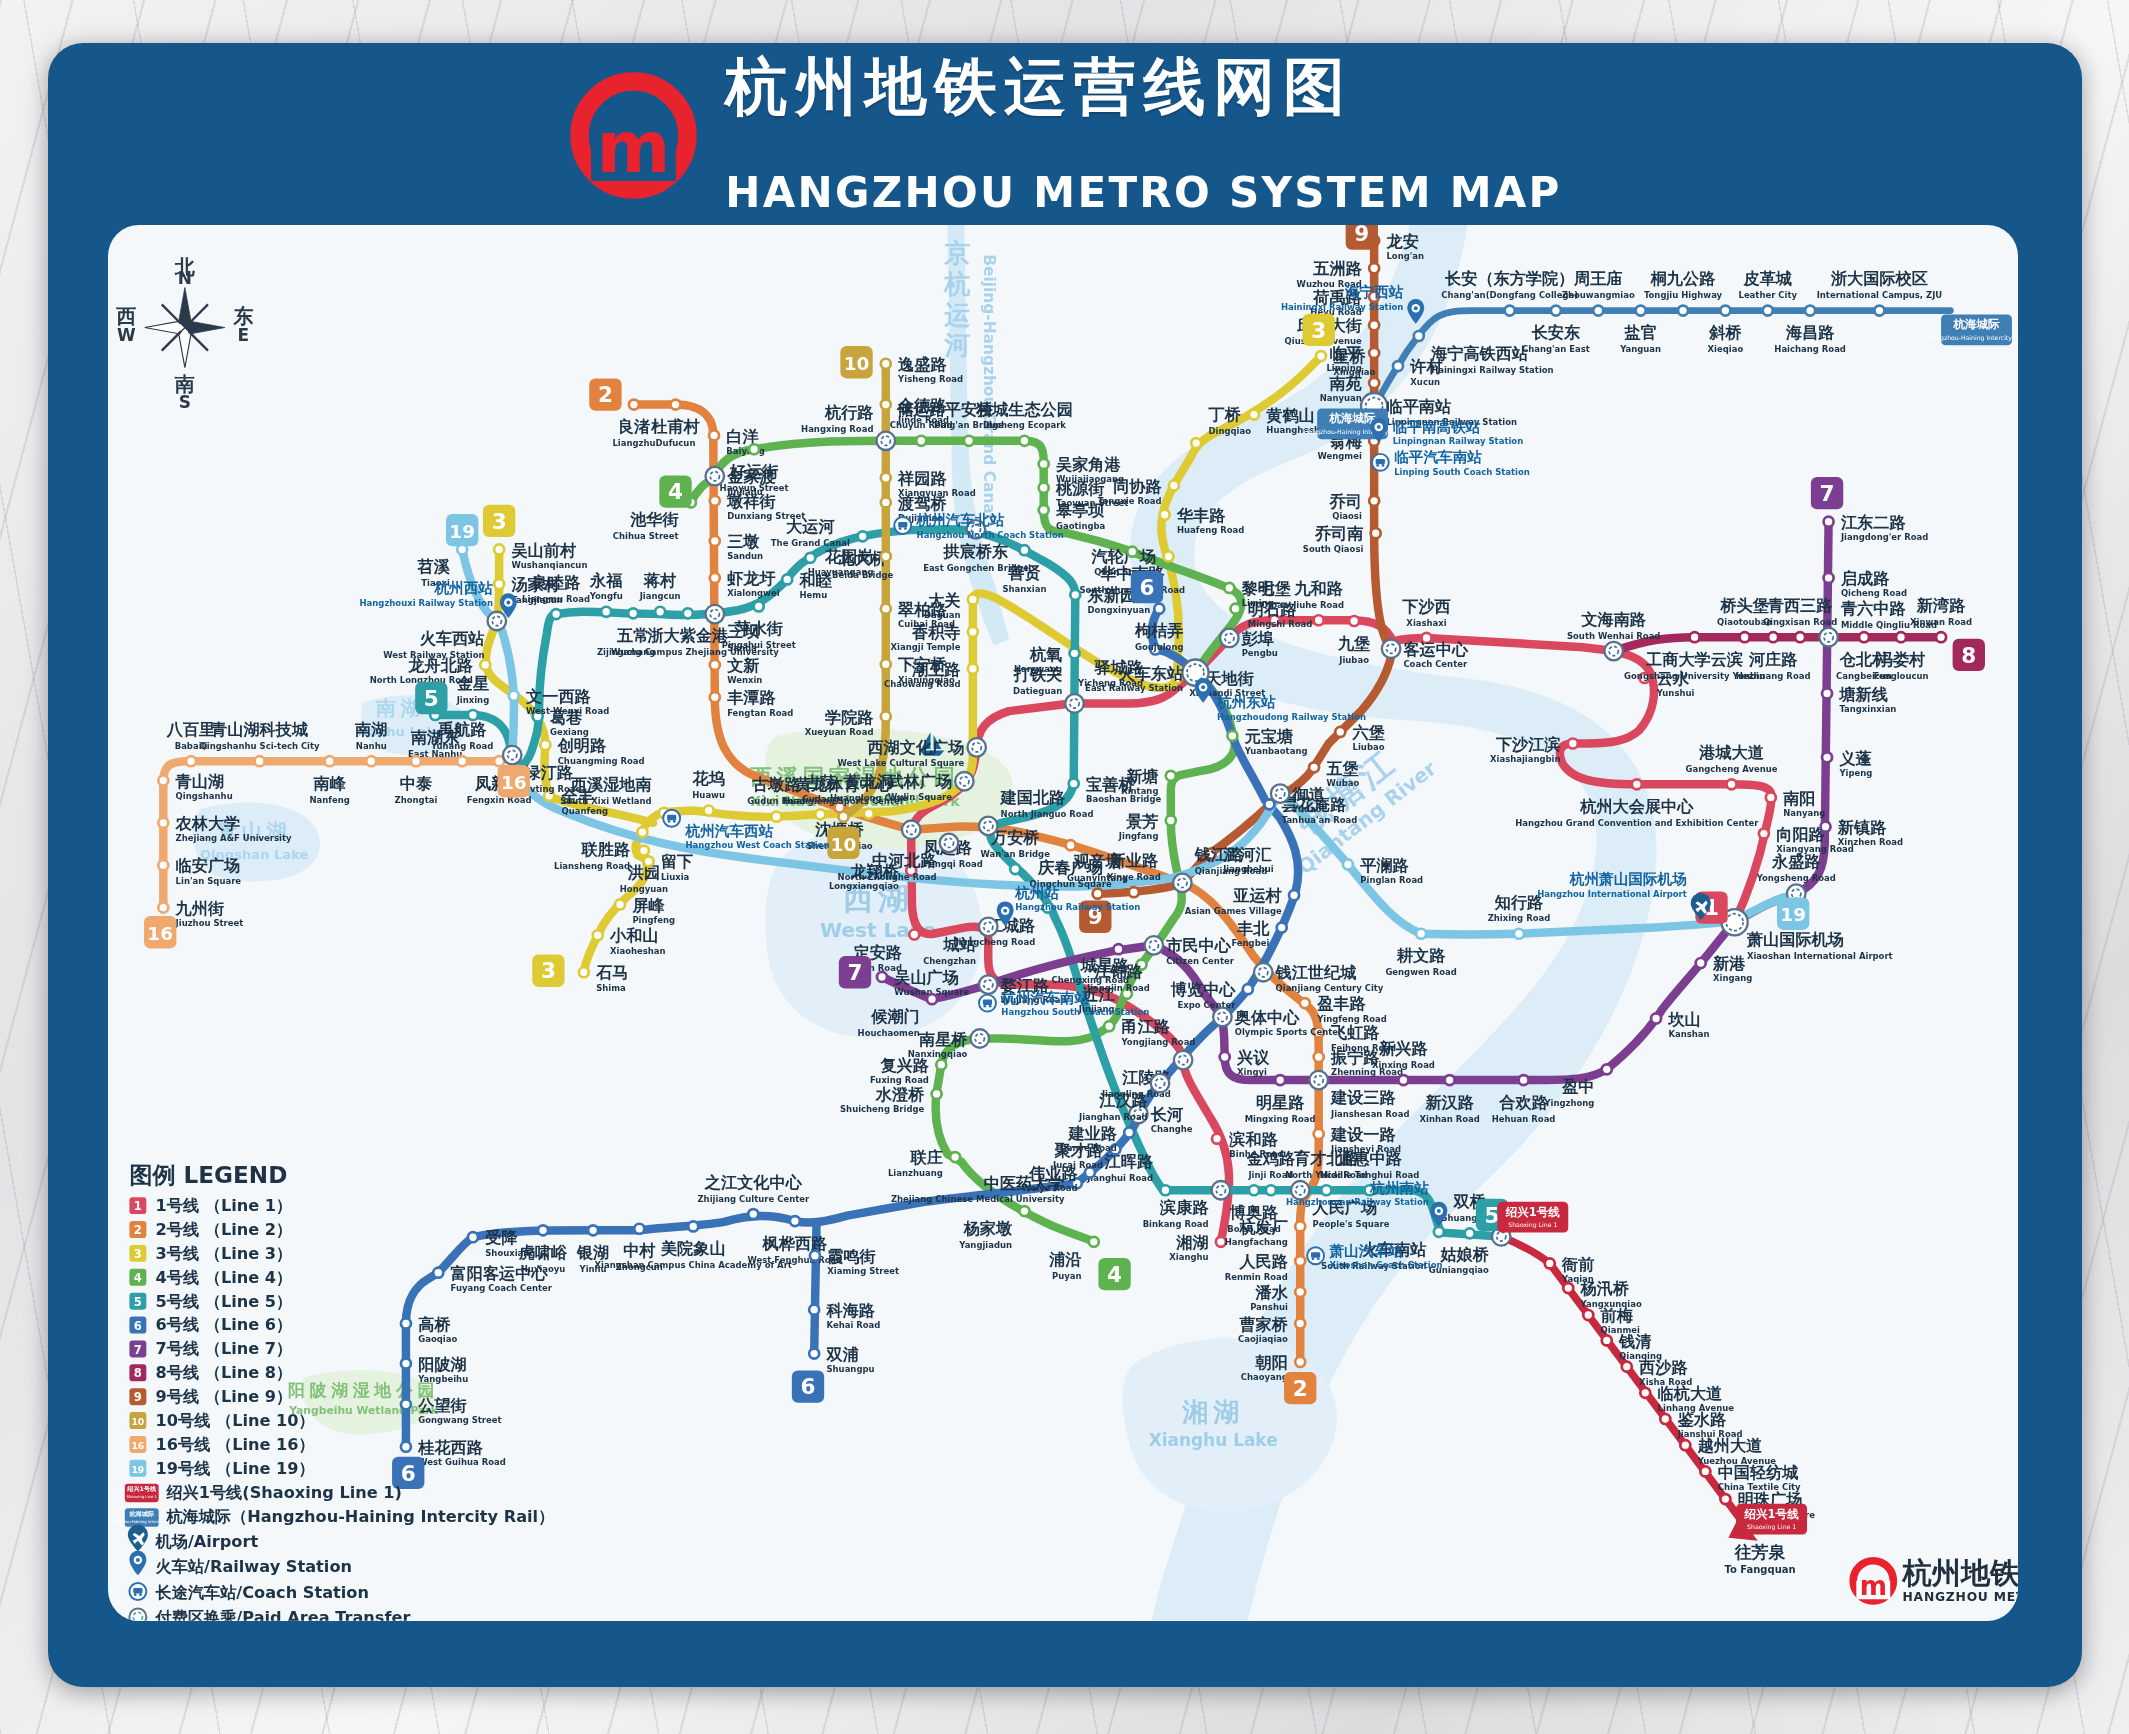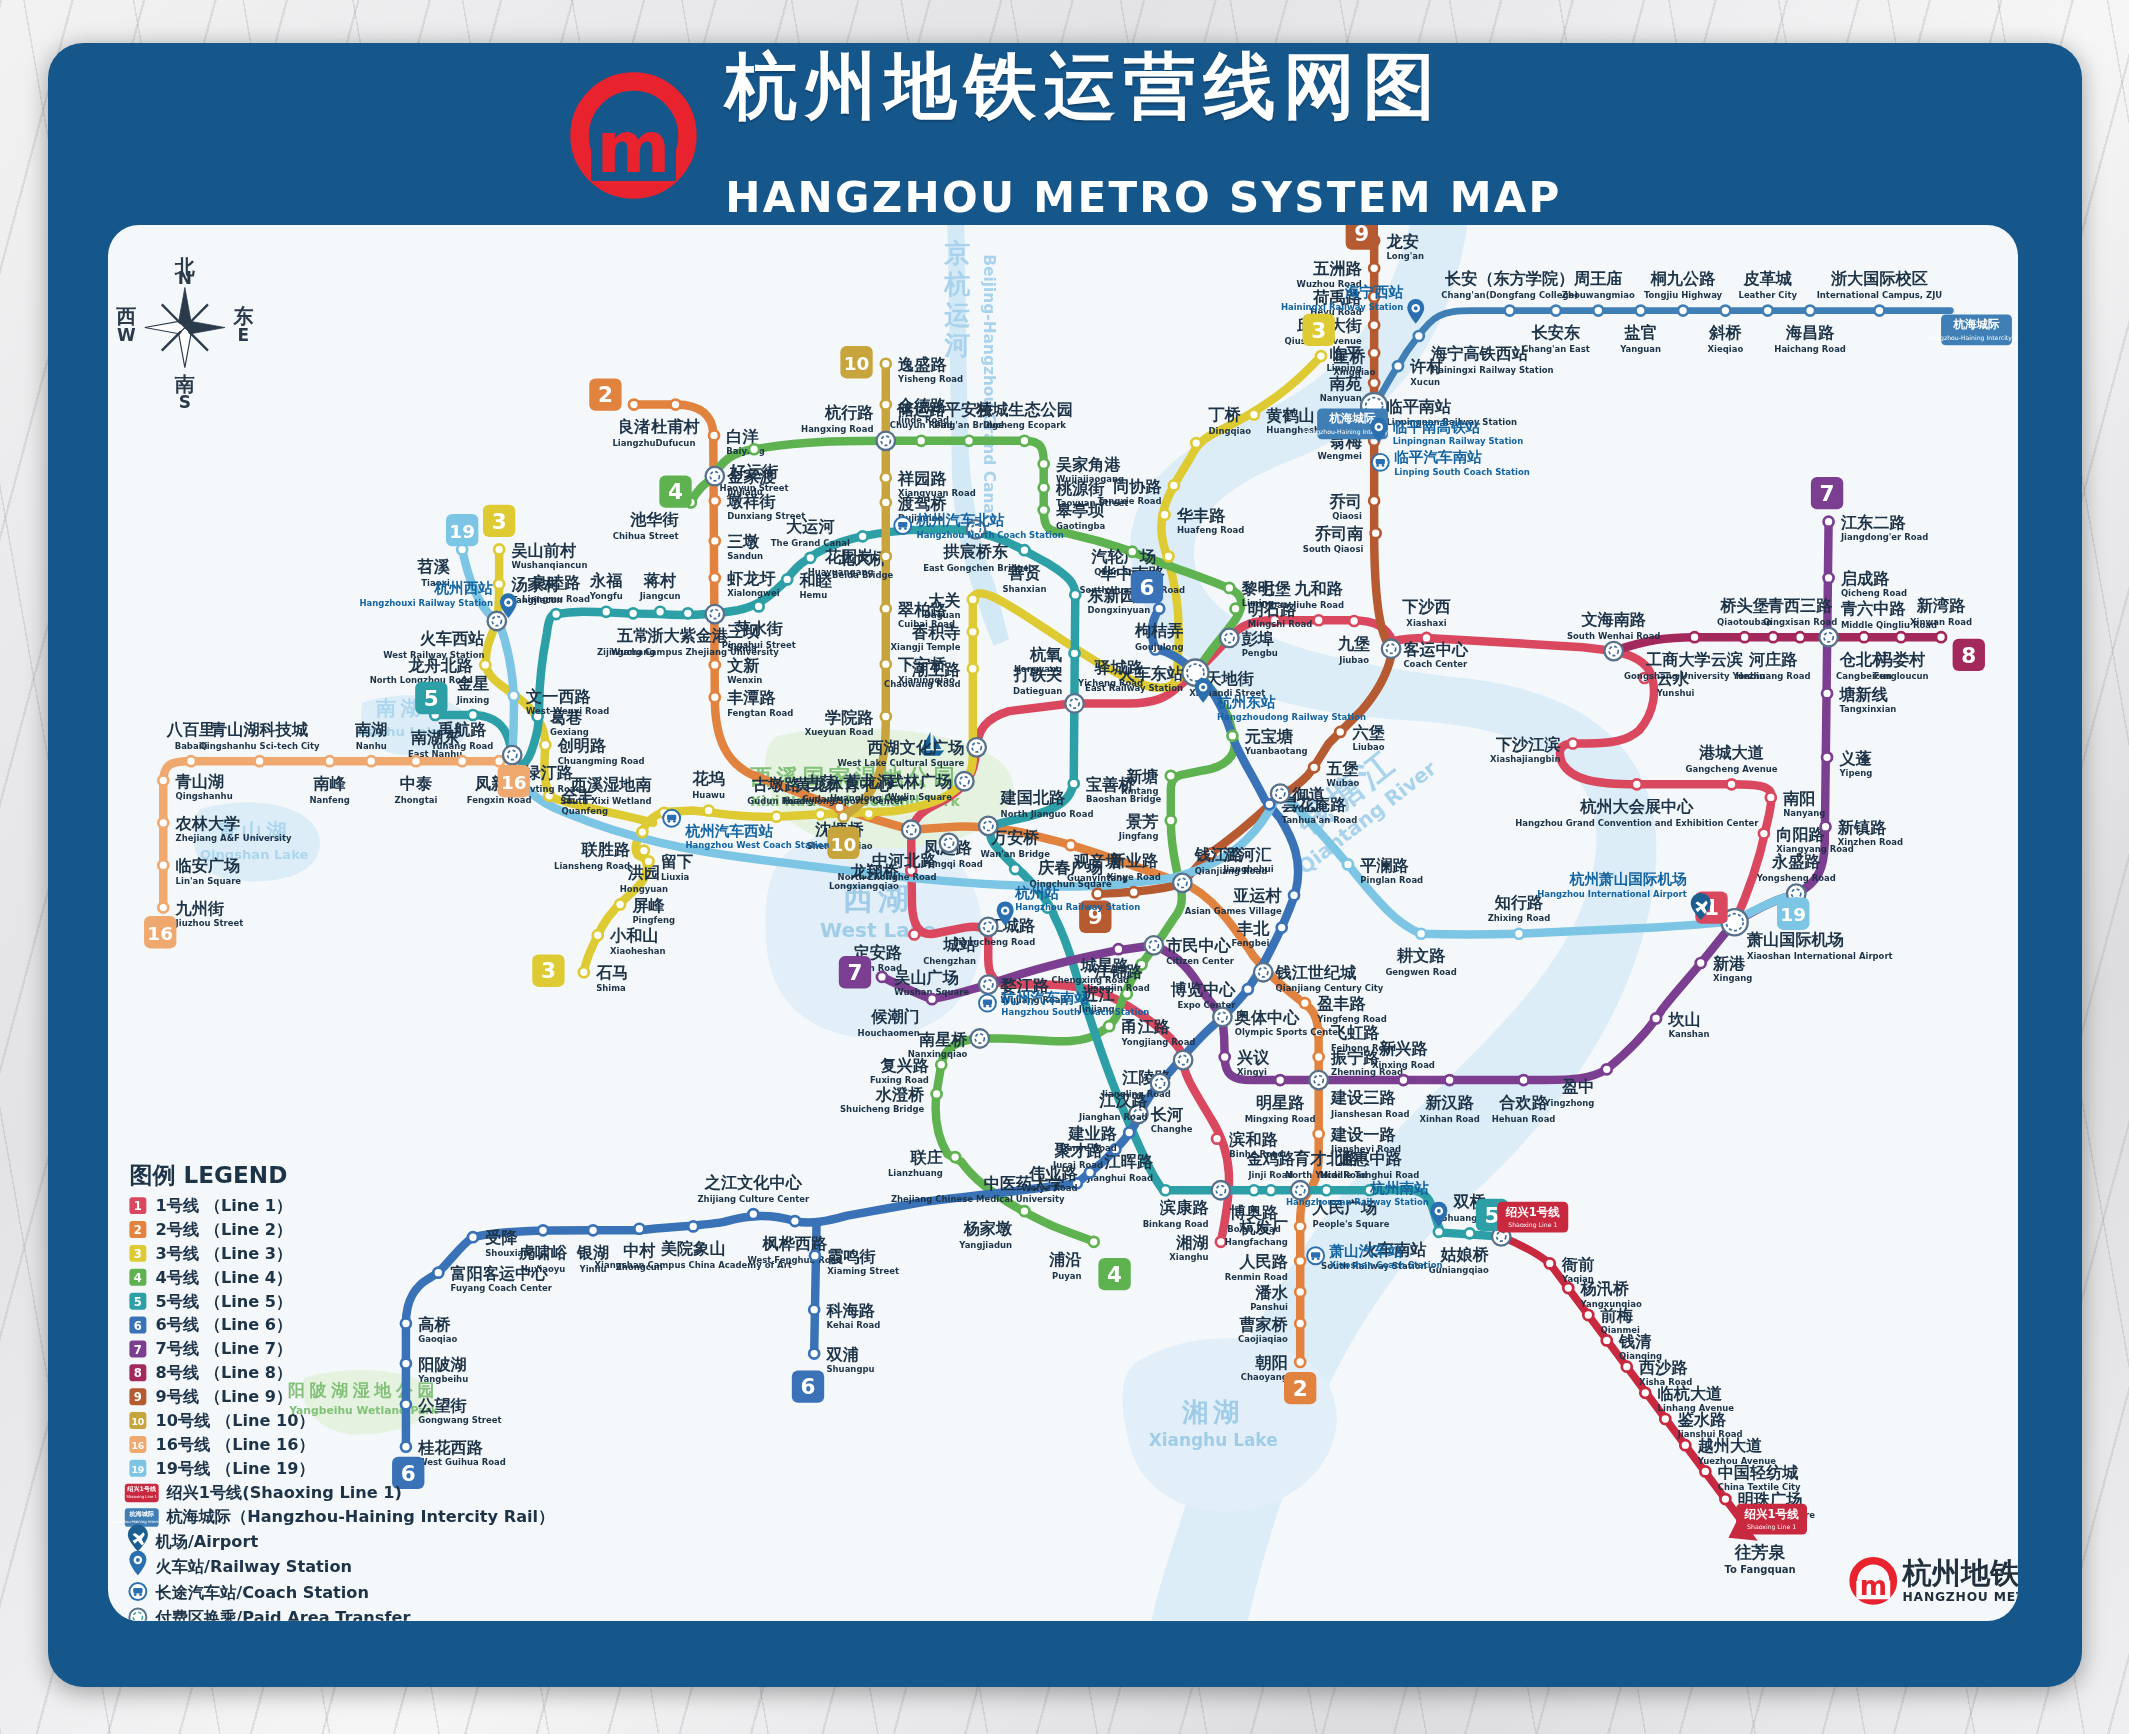--- a/index.html
+++ b/index.html
@@ -8,21 +8,21 @@
     font-family:"DejaVu Sans","Liberation Sans",sans-serif;
     background:
       repeating-linear-gradient(105deg, rgba(160,160,165,.25) 0 2.3px, rgba(255,255,255,0) 2.3px 69px),
       repeating-linear-gradient(80deg, rgba(120,120,128,.18) 0 1.5px, rgba(255,255,255,0) 1.5px 108px),
       linear-gradient(135deg,#f2f2f3 0%,#e3e3e6 30%,#f6f6f7 55%,#dcdcdf 80%,#efeff1 100%);
   }
   #frame{position:absolute;left:48px;top:43px;width:2034px;height:1644px;background:#15568b;border-radius:35px;box-shadow:0 4.6px 23px rgba(0,0,0,.35);}
   #panel{position:absolute;left:108px;top:225px;width:1910px;height:1396px;background:#f4f8fb;border-radius:31px;}
   #hdr{position:absolute;left:48px;top:51px;width:2034px;height:169px;display:flex;align-items:center;justify-content:center;gap:26px;color:#fff;}
   #hdr .tblock{display:flex;flex-direction:column;align-items:flex-start;}
-  #hdr .zh{font-size:72px;font-weight:bold;letter-spacing:7.7px;line-height:1.05;text-shadow:0 1.5px 1.5px rgba(0,0,0,.2);}
+  #hdr .zh{font-size:62px;font-weight:bold;letter-spacing:7.7px;line-height:1.05;text-shadow:0 1.5px 1.5px rgba(0,0,0,.2);}
   #hdr .en{font-size:42px;font-weight:bold;letter-spacing:2.3px;margin-top:48px;}
   svg text{font-family:"DejaVu Sans","Liberation Sans",sans-serif;}
   .note-zh{font-size:25px;font-weight:bold;fill:#1d3347;}
   .note-en{font-size:15px;font-weight:bold;fill:#1d3347;}
 </style>
 </head>
 <body>
 
 <div id="frame"></div>
 <div id="panel"></div>

